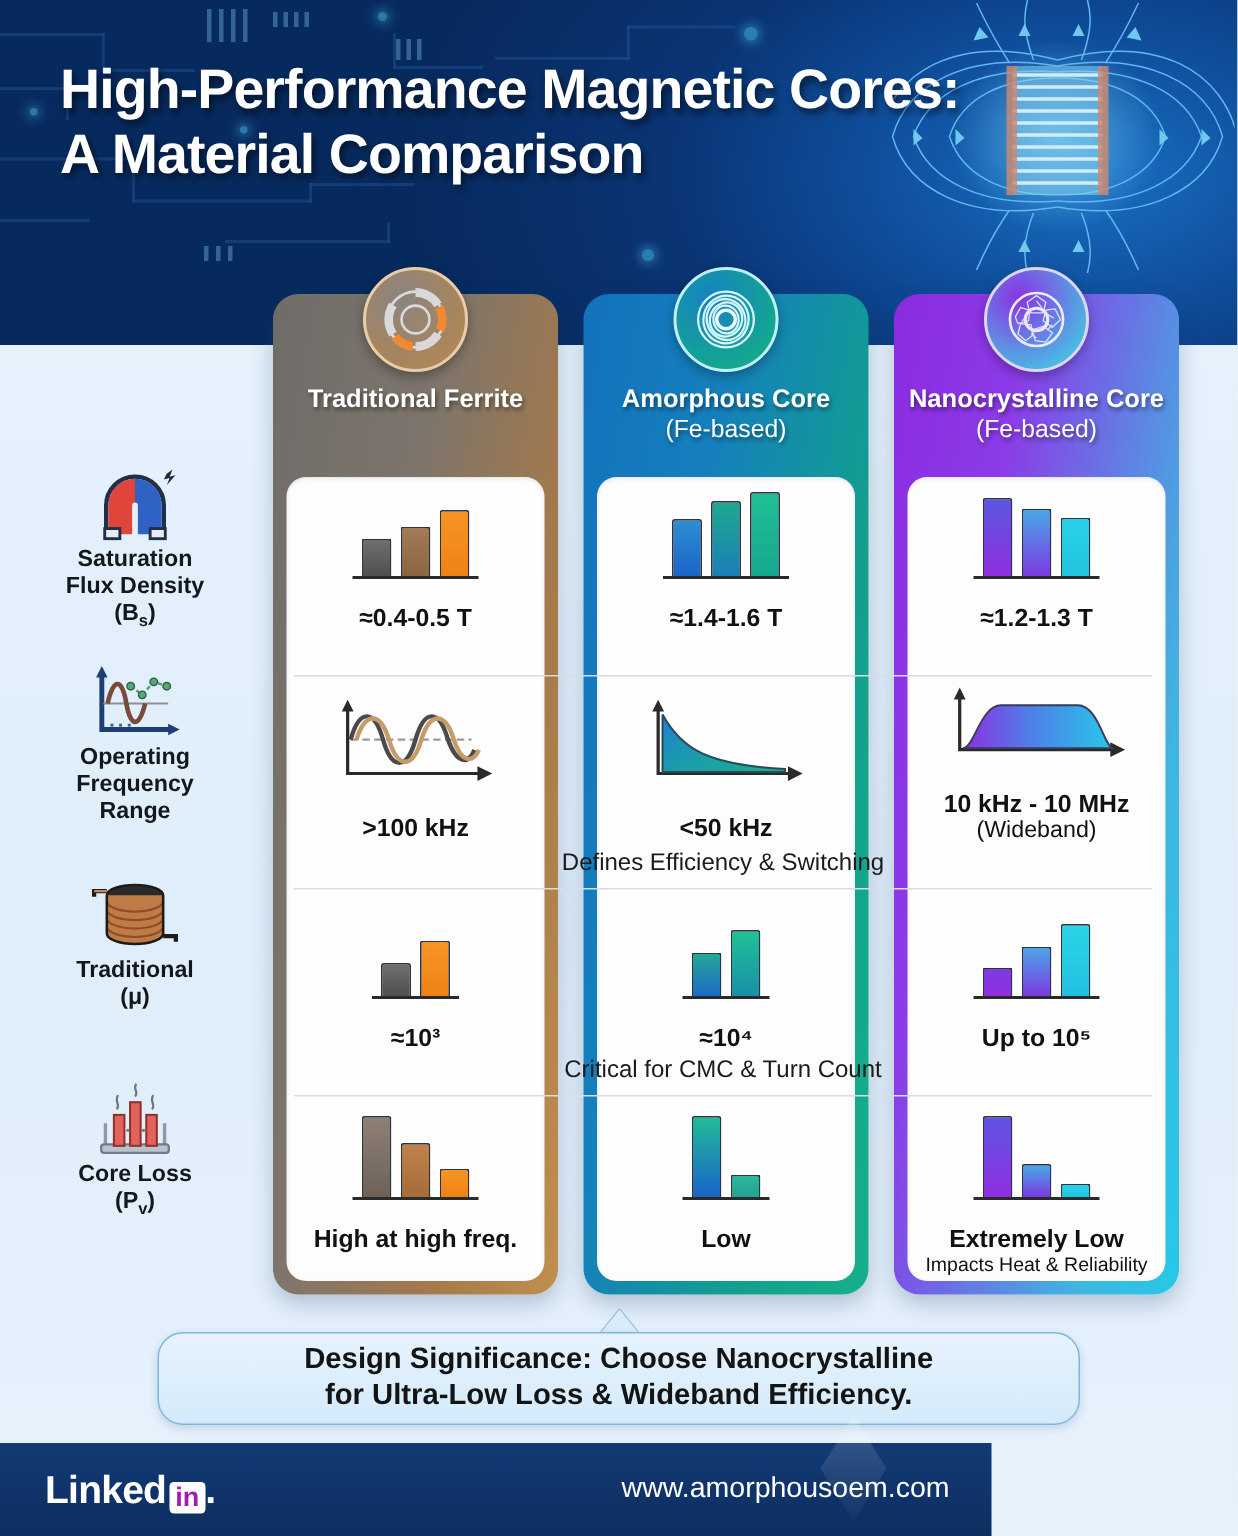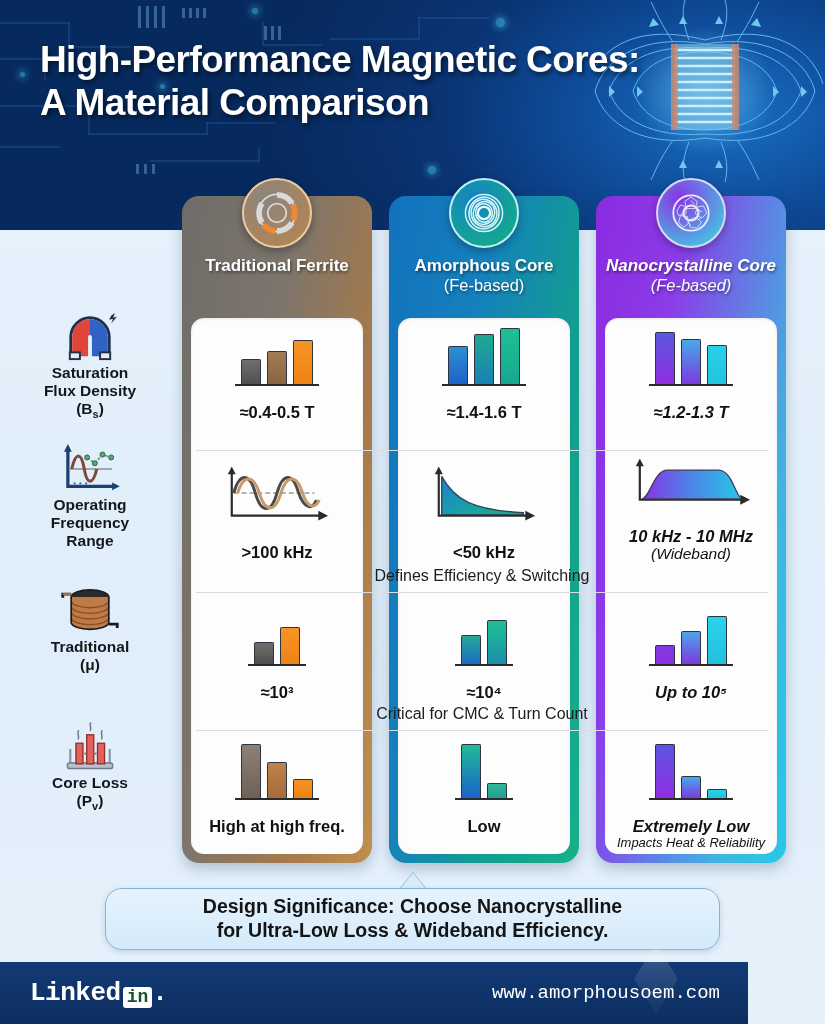--- a/index.html
+++ b/index.html
@@ -51,21 +51,21 @@
   .metric .msym { font-size: 15.5px; font-weight: bold; color: #14181c; }
 
   
   .col {
     position: absolute; top: 14px; width: 190px; height: 667px;
     border-radius: 17px;
     box-shadow: 0 6px 14px rgba(30,60,100,.26);
   }
   #col0 { left: 182px; background: linear-gradient(100deg, #6f6c68 0%, #7d756c 38%, #a5794a 72%, #c08e4f 100%); }
   #col1 { left: 389px; background: linear-gradient(100deg, #1272bd 0%, #1580bd 34%, #12a08d 72%, #16b08a 100%); }
-  #col2 { left: 596px; background: linear-gradient(100deg, #8b2be0 0%, #8b3ce8 30%, #3fb6e0 78%, #25c8e8 100%); font-style: italic; }
+  #col2 { left: 596px; background: linear-gradient(100deg, #8b2be0 0%, #8b3ce8 30%, #3fb6e0 78%, #25c8e8 100%); }
 
   .colhdr { position: relative; height: 128px; }
   .coricon {
     position: absolute; left: 50%; top: -18px; transform: translateX(-50%);
     width: 70px; height: 70px; border-radius: 50%;
     display: flex; align-items: center; justify-content: center;
   }
   #icon0 { background: radial-gradient(circle at 35% 30%, #8a8480, #a9855c 65%, #b98b53); border: 2.5px solid #e8cda6; box-shadow: 0 3px 8px rgba(0,0,0,.33); }
   #icon1 { background: radial-gradient(circle at 35% 30%, #1682c4, #13a88e 75%); border: 2.5px solid #bff0f4; box-shadow: 0 3px 8px rgba(0,0,0,.3); }
   #icon2 { background: radial-gradient(circle at 32% 28%, #8b33e4, #48bce3 78%); border: 2.5px solid #ddd7f7; box-shadow: 0 3px 8px rgba(0,0,0,.3); }
@@ -119,28 +119,28 @@
   #calloutnotch {
     position: absolute; left: 50%; top: 873px; transform: translateX(-50%);
     width: 0; height: 0;
     border-left: 13px solid transparent; border-right: 13px solid transparent;
     border-bottom: 16px solid #d9ecfa;
     filter: drop-shadow(0 -1px 0 #7fb6dd);
   }
 
   
   #footer {
-    position: absolute; left: 0; bottom: 0; width: 748px; height: 62px;
+    position: absolute; left: 0; bottom: 0; width: 661px; height: 62px;
     background: linear-gradient(180deg, #123a75 0%, #0d2e60 100%);
-    display: flex; align-items: center; font-family: Liberation Mono, monospace;
+    display: flex; align-items: center;
   }
   #linkedin { position: absolute; left: 30px; display: flex; align-items: flex-end; }
   #linkedin .lw { color: #fff; font-size: 26px; font-weight: bold; letter-spacing: -0.5px; }
   #linkedin .lin {
-    background: #fff; color: #14532d; font-size: 18px; font-weight: bold;
+    background: #fff; color: #a21caf; font-size: 18px; font-weight: bold;
     border-radius: 3px; padding: 1px 4px 2px 4px; margin-left: 2px; line-height: 1;
   }
   #linkedin .ldot { color:#fff; font-size:26px; font-weight:bold; }
   #site { position: absolute; right: 28px; color: #fff; font-size: 19px; }
   #fdeco {
     position: absolute; right: 70px; bottom: 10px; width: 44px; height: 70px;
     background: linear-gradient(180deg, rgba(255,255,255,.30), rgba(255,255,255,.04));
     clip-path: polygon(50% 0, 100% 50%, 50% 100%, 0 50%);
     opacity: .55;
   }

